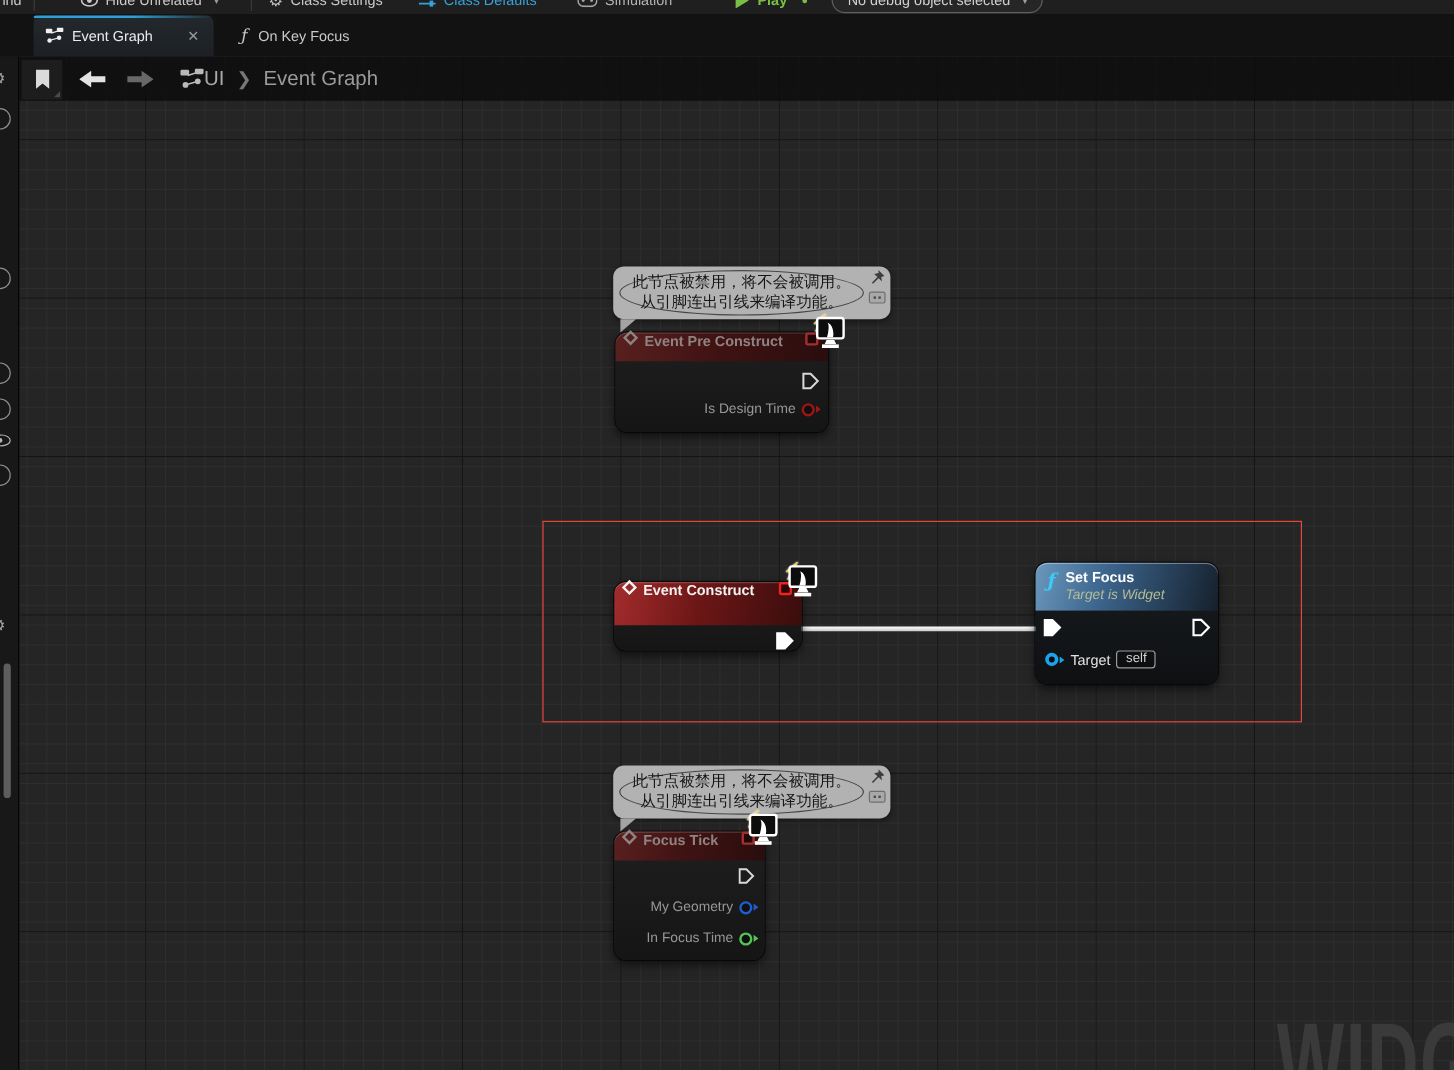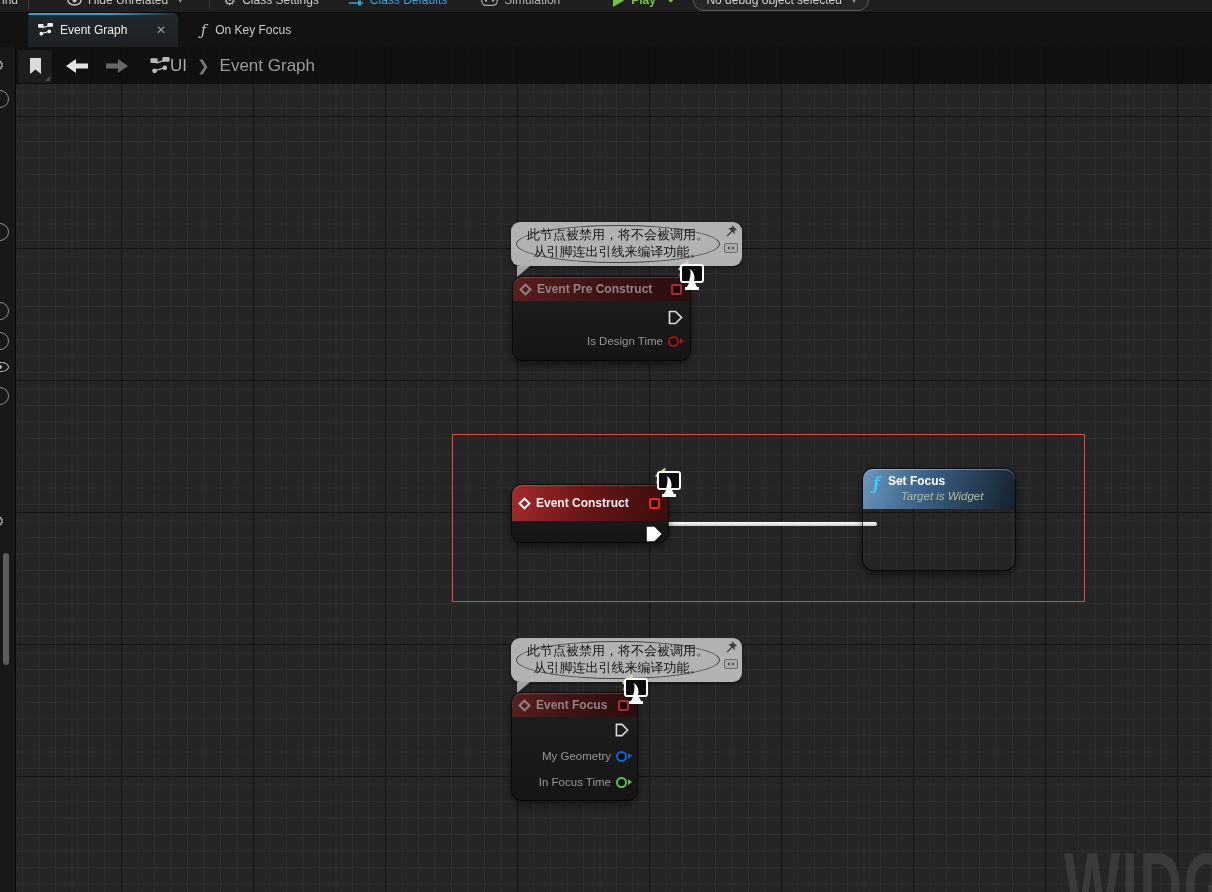--- a/index.html
+++ b/index.html
@@ -67,21 +67,21 @@
     border:1.5px solid #e8453c; }
 
   
   .wire { position:absolute; left:642px; top:475px; width:219px; height:4px;
     background:linear-gradient(#ffffff,#c9c9c9); border-radius:2px; }
 
   
   .node { position:absolute; border-radius:10px;
     box-shadow:0 4px 8px rgba(0,0,0,0.55), 0 0 0 1px rgba(0,0,0,0.65);
     background:linear-gradient(#1f1f1f,#151515); }
-  .node-header { position:relative; display:flex; align-items:center; gap:7px;
+  .node-header { position:relative; display:flex; gap:7px;
     height:24px; padding:0 8px; border-radius:10px 10px 0 0;
     background:linear-gradient(100deg,#a32c2c 0%,#6d1616 45%,#3a0d0d 100%);
     box-shadow:inset 0 1px 0 rgba(255,255,255,0.18); }
   .node-title { color:#f2f2f2; font-size:12px; font-weight:bold; flex:1; white-space:nowrap; }
   .diamond { width:9px; height:9px; border:2px solid #f2f2f2; transform:rotate(45deg); flex:none; }
   .bp-square { width:11px; height:11px; border:2.5px solid #ef2121; border-radius:2px;
     background:rgba(20,0,0,0.5); flex:none; }
   .node.disabled .node-header { background:linear-gradient(100deg,#59201f 0%,#411313 45%,#2a0d0d 100%); }
   .node.disabled .node-title { color:#8f8383; }
   .node.disabled .diamond { border-color:#8f8383; }
@@ -332,21 +332,41 @@
         </span>
         <span class="stand"></span>
         <span class="base"></span>
     </div>
 
     <div class="node" style="left:847px; top:422px; width:152px; height:101px; background:none;">
       <div class="fn-header">
         <span class="fn-glyph">ƒ</span>
         <span>
           <span class="fn-title" style="display:block;">Set Focus</span>
-          <span class="fn-sub" style="display:block;margin-left:13px;">Target is Widget</span>
+          <span class="fn-sub" style="display:block;">Target is Widget</span>
+        </span>
+      </div>
+      <div class="fn-body">
+        <span class="exec-pin" style="left:6px; top:6px;">
+          <svg width="16" height="16" viewBox="0 0 15 15">
+              <path d="M1.5 1.5 h6 l6 6 -6 6 h-6 z" fill="#ffffff" stroke="#ffffff" stroke-width="1.5"></path>
+            </svg>
+        </span>
+        <span class="exec-pin" style="right:7px; top:6px;">
+          <svg width="16" height="16" viewBox="0 0 15 15">
+              <path d="M1.5 1.5 h6 l6 6 -6 6 h-6 z" fill="none" stroke="#ffffff" stroke-width="1.7"></path>
+            </svg>
+        </span>
+        <span class="pin-row" style="left:8px; top:33px;">
+          <span style="color:#19a4f0; display:flex; align-items:center;">
+              <span class="pin-ring" style="border-width:3px;"></span>
+              <span class="pin-tip"></span>
+            </span>
+          <span class="pin-label" style="font-size:12px;">Target</span>
+          <span class="self-box">self</span>
         </span>
       </div>
     </div>
 
     <div class="bubble" style="left:495px; top:591px;">
       <div class="bubble-oval">
         <span class="bubble-line">此节点被禁用，将不会被调用。</span>
         <span class="bubble-line">从引脚连出引线来编译功能。</span>
       </div>
       <span class="bubble-pin">
@@ -357,21 +377,21 @@
       <span class="bubble-dots">
           <i></i>
           <i></i>
         </span>
       <div class="bubble-tail"></div>
     </div>
 
     <div class="node disabled" style="left:496px; top:646px; width:125px; height:107px;">
       <div class="node-header">
         <span class="diamond"></span>
-        <span class="node-title">Event Focus</span>
+        <span class="node-title">Focus Tick</span>
         <span class="bp-square"></span>
       </div>
       <div class="node-body" style="height:83px;">
         <span class="exec-pin" style="right:7px; top:6px;">
           <svg width="14" height="14" viewBox="0 0 15 15">
               <path d="M1.5 1.5 h6 l6 6 -6 6 h-6 z" fill="none" stroke="#d8d8d8" stroke-width="1.7"></path>
             </svg>
         </span>
         <span class="pin-row" style="right:5px; top:33px;">
           <span class="pin-label">My Geometry</span>

